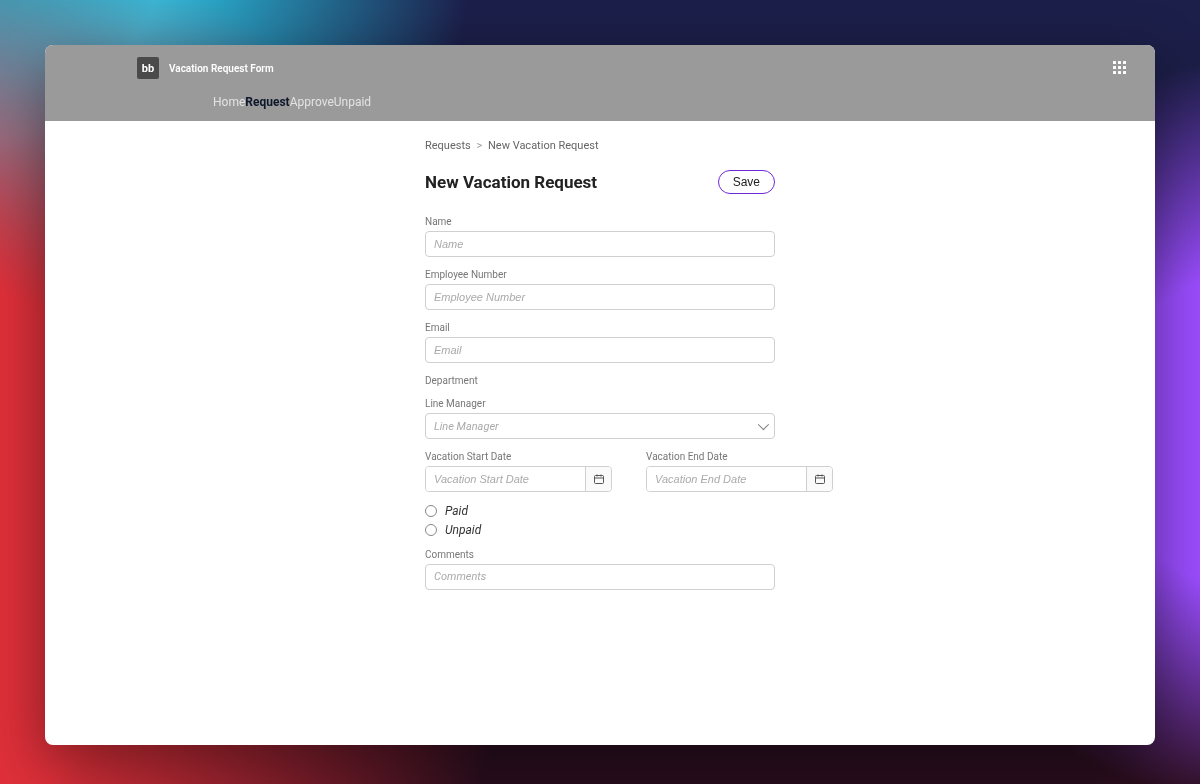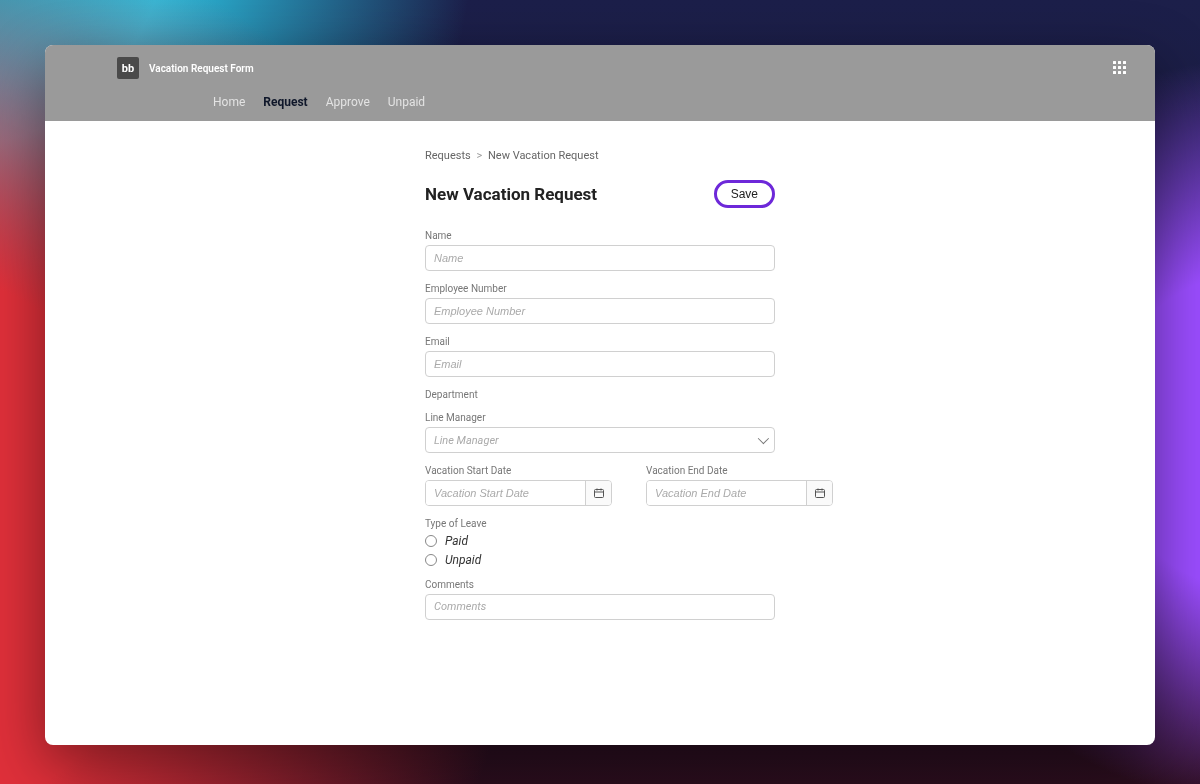--- a/index.html
+++ b/index.html
@@ -28,21 +28,21 @@
 
   
   .app-header {
     background: #9a9a9a;
     color: #ffffff;
     padding: 0;
   }
   .app-header-top {
     display: flex;
     align-items: center;
-    padding: 12px 26px 6px 72px;
+    padding: 12px 26px 6px 92px;
     position: relative;
   }
   .logo {
     width: 22px; height: 22px;
     background: #4a4a4a;
     color: #fff;
     font-size: 11px;
     font-weight: 700;
     display: flex; align-items: center; justify-content: center;
     border-radius: 2px;
@@ -61,36 +61,35 @@
     grid-template-columns: repeat(3, 3px);
     grid-template-rows: repeat(3, 3px);
     gap: 2px;
   }
   .apps-grid-icon span {
     width: 3px; height: 3px; background: #ffffff; border-radius: 0.5px;
   }
 
   .nav-tabs {
     display: flex;
-    gap: 18px;
     padding: 10px 19px 12px 168px;
   }
   .nav-tab {
     font-size: 12px;
     color: #e3e3e3;
     cursor: pointer;
   }
   .nav-tab.active {
     color: #0f172a;
     font-weight: 700;
   }
 
   
   .content {
-    padding: 28px 0 0 0;
+    padding: 18px 0 0 0;
   }
   .form-wrap {
     width: 350px;
     margin-left: 380px;
   }
 
   .breadcrumb {
     font-size: 11px;
     color: #888;
     margin-bottom: 18px;
@@ -104,21 +103,21 @@
     align-items: center;
     justify-content: space-between;
     margin-bottom: 22px;
   }
   .page-title {
     font-size: 17px;
     font-weight: 700;
     color: #222;
   }
   .save-btn {
-    border: 3px solid #6d28d9;
+    border: 1px solid #6d28d9;
     background: #fff;
     color: #222;
     font-size: 12px;
     padding: 4px 14px;
     border-radius: 14px;
     cursor: pointer;
   }
 
   .field { margin-bottom: 12px; }
   .field-label {
@@ -309,21 +308,20 @@
                   <line x1="3" y1="10" x2="21" y2="10"></line>
                   <line x1="8" y1="3" x2="8" y2="7"></line>
                   <line x1="16" y1="3" x2="16" y2="7"></line>
                 </svg>
               </div>
             </div>
           </div>
         </div>
 
         <div class="field">
-          <label class="field-label">Type of Leave</label>
           <div class="radio-row">
             <span class="radio-circle"></span>
             <span>Paid</span>
           </div>
           <div class="radio-row">
             <span class="radio-circle"></span>
             <span>Unpaid</span>
           </div>
         </div>
 

